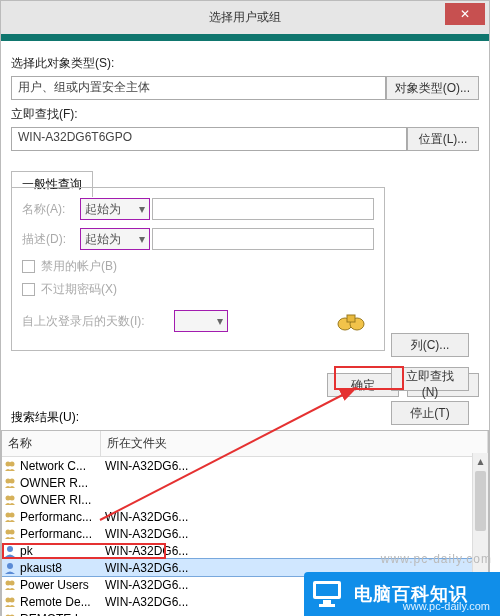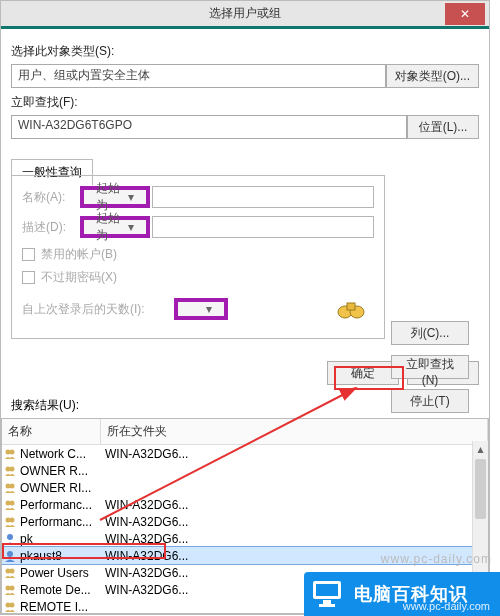--- a/index.html
+++ b/index.html
@@ -1,31 +1,31 @@
 <!DOCTYPE html>
 <html><head>
 <meta charset="utf-8">
 <style>
   * { box-sizing: border-box; font-family: "Microsoft YaHei", SimSun, sans-serif; font-size: 12px; }
   body { margin: 0; background: #fff; width: 500px; height: 616px; overflow: hidden; position: relative; }
   .window { width: 490px; border: 1px solid #bbb; background: #fff; margin: 0; }
-  .titlebar { background: #e6e6e6; border-bottom: 3px solid #0f766e; height: 28px; display: flex; align-items: center; position: relative; }
+  .titlebar { background: #e6e6e6; border-bottom: 7px solid #0f766e; height: 40px; display: flex; align-items: center; position: relative; }
   .titlebar .title { flex: 1; text-align: center; color: #333; }
   .close-btn { width: 40px; height: 22px; background: #c75050; color: #fff; display: flex; align-items: center; justify-content: center; position: absolute; right: 4px; top: 2px; font-size: 14px; }
   .content { padding: 8px 10px 12px 10px; }
   .label { color: #222; margin: 6px 0 4px 0; }
   .row { display: flex; align-items: flex-start; }
   .textbox { flex: 1; height: 24px; border: 1px solid #aaa; padding: 2px 6px; background: #fff; color: #444; }
   .btn { height: 24px; padding: 0 8px; border: 1px solid #adadad; background: #f0f0f0; color: #333; min-width: 72px; }
   .tabs { margin-top: 10px; }
   .tab-label { display: inline-block; border: 1px solid #bbb; border-bottom: none; padding: 4px 10px; background: #fff; position: relative; top: 10px; }
   .tab-body { border: 1px solid #bbb; padding: 10px; position: relative; }
   .field-row { display: flex; align-items: center; gap: 2px; margin-bottom: 8px; }
   .field-label { width: 56px; color: #999; }
-  .select { width: 70px; height: 22px; border: 4px solid #a21caf; background: #f5f5f5; color: #555; display: flex; align-items: center; justify-content: space-between; padding: 0 12px; }
+  .select { width: 70px; height: 22px; border: 1px solid #a21caf; background: #f5f5f5; color: #555; display: flex; align-items: center; justify-content: space-between; padding: 0 4px; }
   .select span.chev { color: #666; }
   .mini-text { flex: 1; height: 22px; border: 1px solid #b5b5b5; background: #fff; }
   .disabled { color: #aaa; }
   .cb-row { display: flex; align-items: center; gap: 6px; margin: 6px 0; color: #aaa; }
   .cb { width: 13px; height: 13px; border: 1px solid #b0b0b0; background: #fff; }
   .side-area { position: relative; }
   .side-btns { position: absolute; right: 10px; top: 172px; display: flex; flex-direction: column; gap: 10px; }
   .side-btns .btn { width: 78px; }
   .binoc { position: absolute; right: 18px; bottom: 14px; }
   .btn-row { display: flex; justify-content: flex-end; gap: 8px; padding: 10px; }

